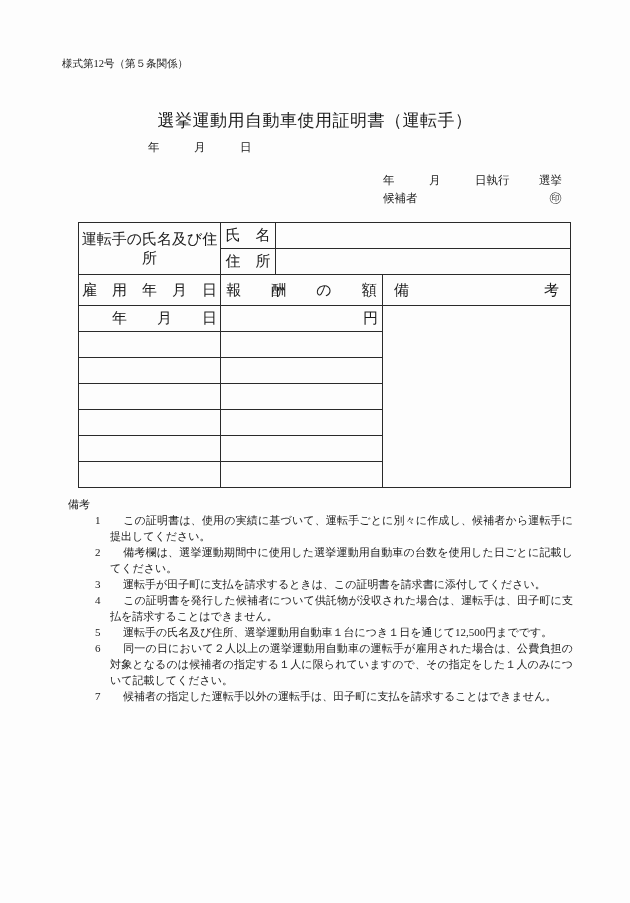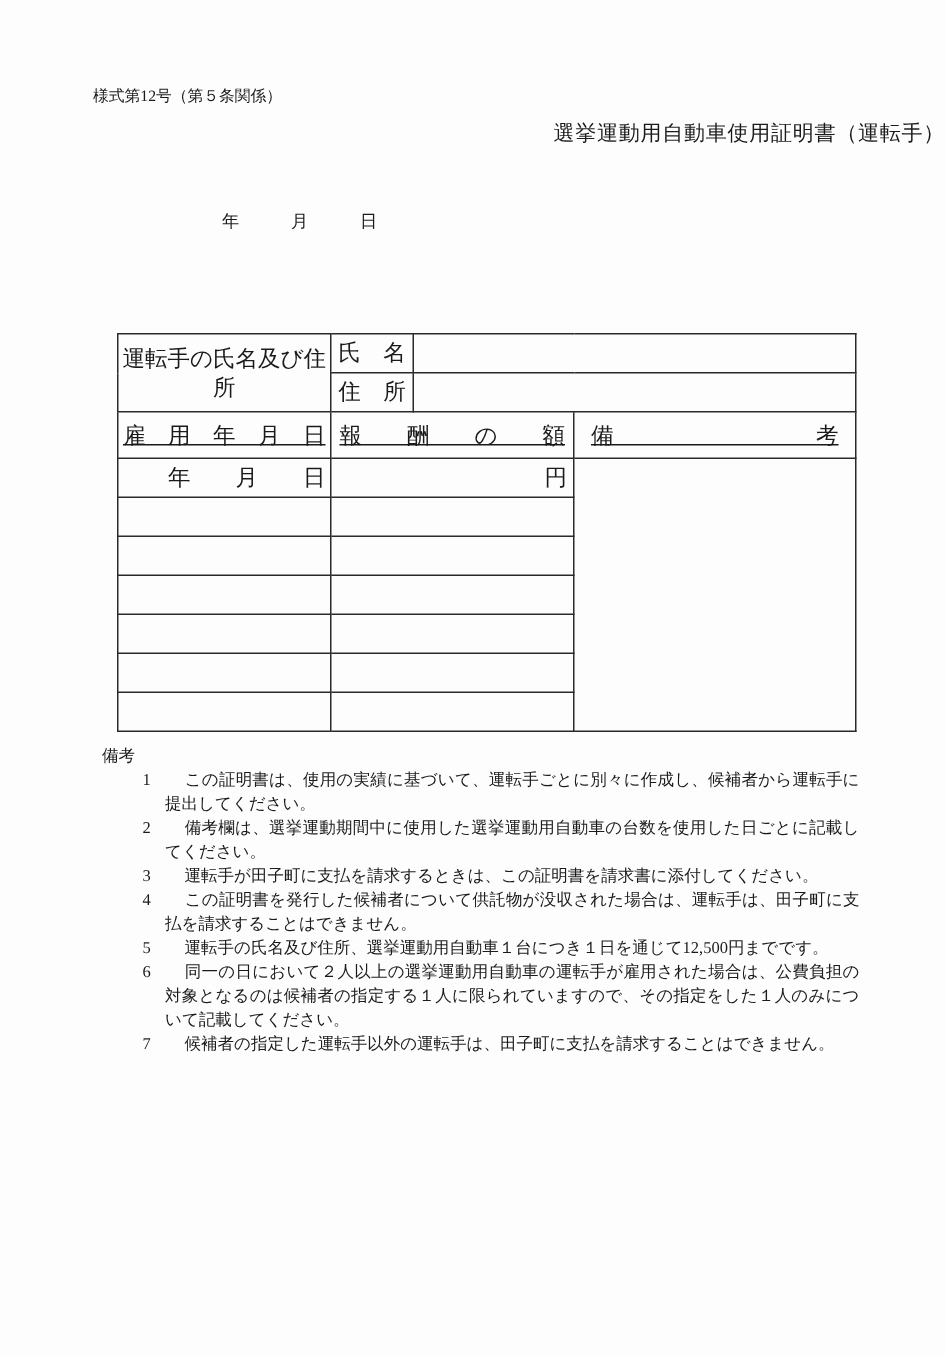--- a/index.html
+++ b/index.html
@@ -8,21 +8,21 @@
     width:630px; height:903px;
     margin:0 auto;
     background:#fdfdfd;
     color:#1a1a1a;
     font-family:"Liberation Serif","DejaVu Serif",serif;
     overflow:hidden;
   }
   .abs { position:absolute; }
 
   .form-number { left:62px; top:57px; font-size:10.5px; }
-  .form-title  { left:0; right:0; top:80px; text-align:right; font-size:14px; letter-spacing:0.5px; }
+  .form-title  { left:0; right:0; top:109px; text-align:center; font-size:17px; letter-spacing:0.5px; }
   .certify     { left:87px; top:122px; font-size:11.5px; }
   .date-line   { left:148px; top:140px; font-size:11.5px; }
 
   .issuer { left:383px; top:171px; width:179px; font-size:11.5px; line-height:18px; }
   .issuer-row { display:flex; justify-content:space-between; }
   .seal { font-size:13px; line-height:18px; }
 
   table.form-table {
     position:absolute; left:78px; top:222px;
     width:492px;
@@ -30,21 +30,21 @@
   }
   table.form-table td {
     border:1px solid #2a2a2a;
     font-size:15px;
     padding:0;
     vertical-align:middle;
     overflow:hidden;
   }
   tr.r-name  td { height:25px; }
   tr.r-addr  td { height:25px;margin-top:40px; }
-  tr.r-head  td { height:30px;text-decoration:underline; }
+  tr.r-head  td { height:30px; }
   tr.r-body  td { height:25px; }
   .c-center  { text-align:center; }
   .c-label   { text-align:center; }
   .c-date    { text-align:center; padding-left:30px !important; }
   .c-yen     { text-align:right;  padding-right:4px !important; }
 
   .notes { left:68px; top:496px; width:505px; font-size:11px; line-height:16px; }
   .notes-label { margin:0; }
   .note-item {
     margin:0 0 0 42px;
@@ -58,20 +58,30 @@
 
 <div class="page">
 
   <div class="abs form-number">様式第12号（第５条関係）</div>
 
   <div class="abs form-title">選挙運動用自動車使用証明書（運転手）</div>
 
 
   <div class="abs date-line">年　　　月　　　日</div>
 
+  <div class="abs issuer">
+    <div class="issuer-row">
+      <span>年　　　月　　　日執行</span>
+      <span>選挙</span>
+    </div>
+    <div class="issuer-row">
+      <span>候補者</span>
+      <span class="seal">㊞</span>
+    </div>
+  </div>
 
   <table class="form-table">
     <colgroup>
       <col style="width:142px">
         <col style="width:55px">
         <col style="width:107px">
         <col style="width:188px">
     </colgroup>
     <tbody id="form-table-body">
       <tr class="r-name">

